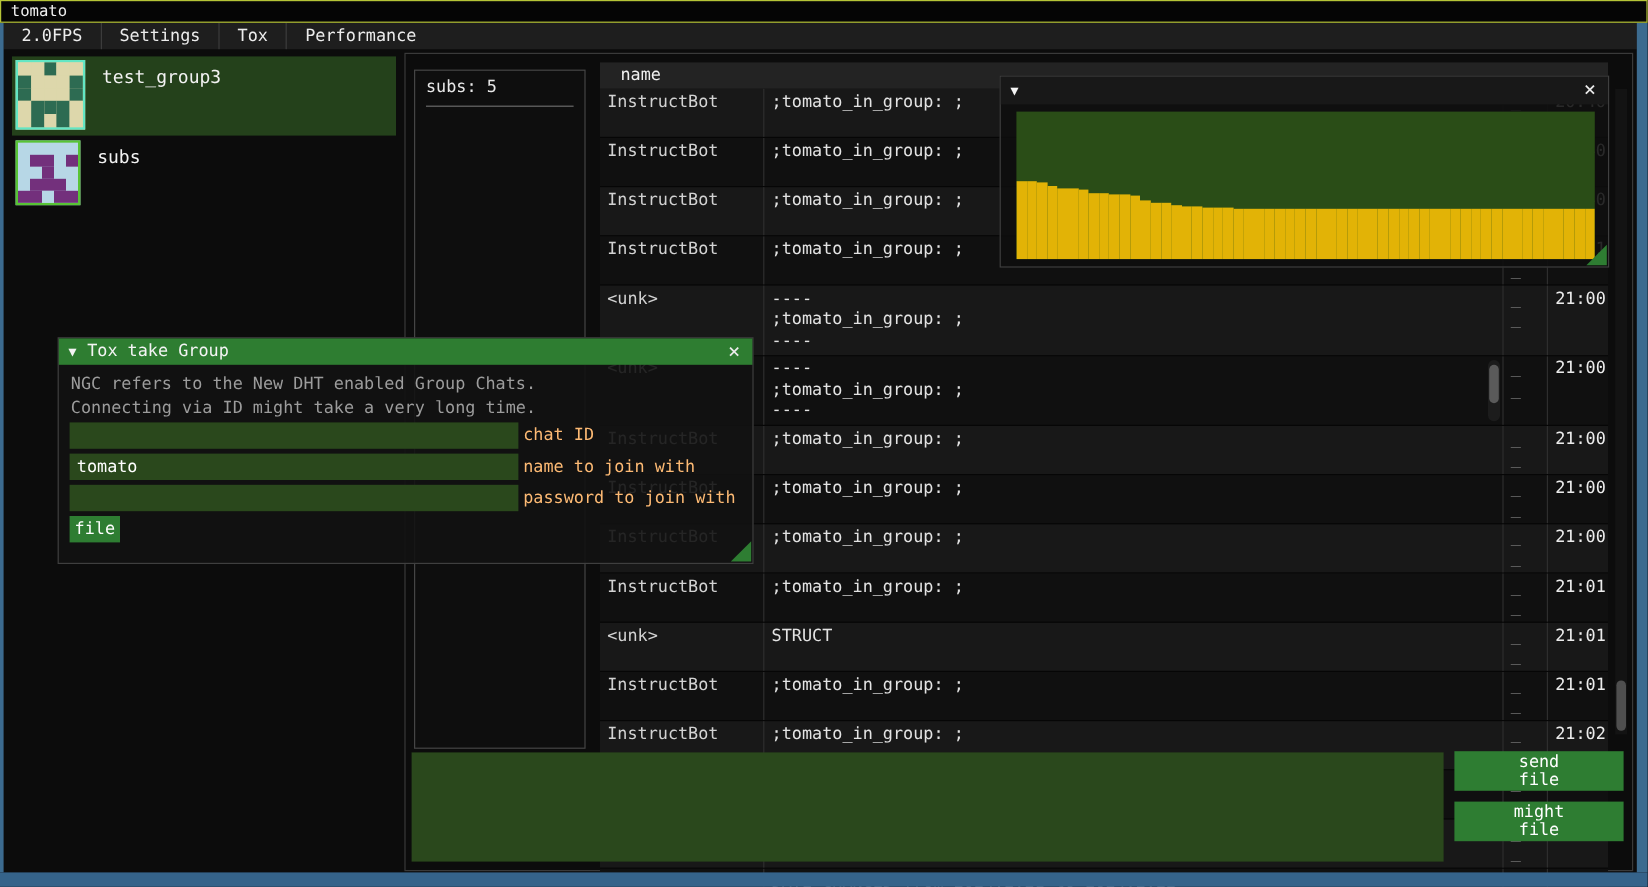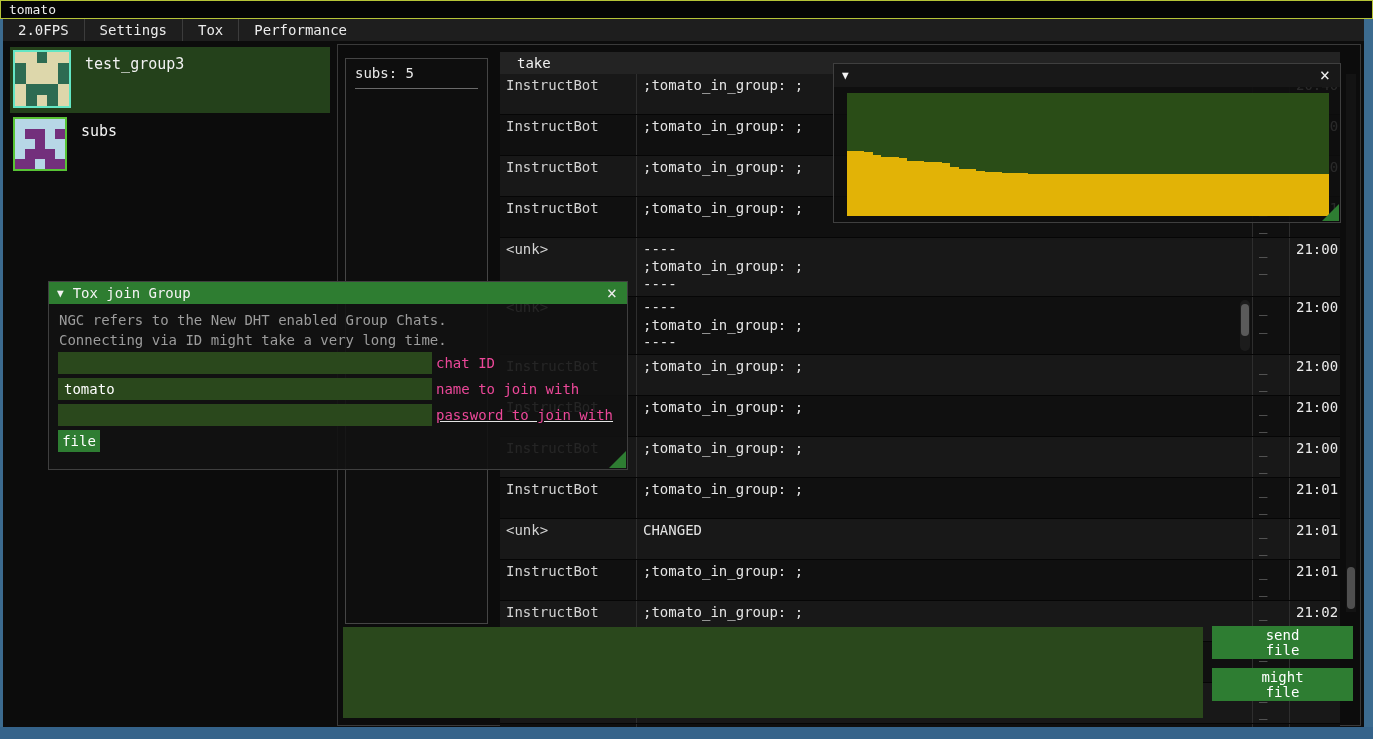--- a/index.html
+++ b/index.html
@@ -87,21 +87,21 @@
                 background:#2a4d17; display:flex; align-items:flex-end; overflow:hidden; }
   #histo-plot .bar { flex:1; background:#e2b306; }
 
   #join-window { left:48px; top:281px; width:580px; height:189px; background:rgba(18,18,18,0.90); }
   #join-window .wtitle { background:#2e7d31; height:22px; }
   .join-desc { position:absolute; left:10px; color:#9c9c9c; white-space:nowrap; }
   #join-desc1 { top:30px; } #join-desc2 { top:50px; }
   .join-field-row { position:absolute; left:9px; display:flex; align-items:center; }
   .join-input { width:374px; height:22px; background:#2a481c; border:none; outline:none;
                 color:#fff; font-family:"DejaVu Sans Mono", monospace; font-size:14px; padding:0 6px;}
-  .join-label { margin-left:4px; color:#ec4899; white-space:nowrap; }
+  .join-label { margin-left:4px; color:#fdba74; white-space:nowrap; }
   #join-btn { position:absolute; left:9px; top:148px; width:42px; height:22px; background:#2e7d32;
               border:none; color:#fff; font-family:"DejaVu Sans Mono", monospace; font-size:14px; }
 </style>
 </head>
 <body>
 
 <div id="titlebar" class="abs">
   <span>tomato</span>
 </div>
 <div id="strip-left" class="abs"></div>
@@ -189,21 +189,21 @@
 </div>
 
 <div id="outer-panel" class="abs"></div>
 
 <div id="subs-panel" class="abs">
   <div id="subs-title">subs: 5</div>
   <div id="subs-sep"></div>
 </div>
 
 <div id="tabbar" class="abs">
-  <div id="tab-debug">take</div>
+  <div id="tab-debug">name</div>
 </div>
 
 <div id="chat-table" class="abs">
 
     <div class="row">
       <div class="cell name">InstructBot</div>
       <div class="cell msg">;tomato_in_group: ;</div>
       <div class="cell ind">_ _</div>
       <div class="cell time">20:40</div>
 
@@ -282,21 +282,21 @@
     <div class="row">
       <div class="cell name">InstructBot</div>
       <div class="cell msg">;tomato_in_group: ;</div>
       <div class="cell ind">_ _</div>
       <div class="cell time">21:01</div>
 
     </div>
 
     <div class="row">
       <div class="cell name">&lt;unk&gt;</div>
-      <div class="cell msg">CHANGED</div>
+      <div class="cell msg">STRUCT</div>
       <div class="cell ind">_ _</div>
       <div class="cell time">21:01</div>
 
     </div>
 
     <div class="row">
       <div class="cell name">InstructBot</div>
       <div class="cell msg">;tomato_in_group: ;</div>
       <div class="cell ind">_ _</div>
       <div class="cell time">21:01</div>
@@ -410,34 +410,34 @@
       <div class="bar" style="height: 34%;"></div>
       <div class="bar" style="height: 34%;"></div>
       <div class="bar" style="height: 34%;"></div>
     </div>
   <div class="grip"></div>
 </div>
 
 <div id="join-window" class="fwindow abs">
   <div class="wtitle">
     <span class="arrow">▼</span>
-    <span>Tox join Group</span>
+    <span>Tox take Group</span>
     <span class="spacer"></span>
     <span class="close">×</span>
   </div>
   <div id="join-desc2" class="join-desc">Connecting via ID might take a very long time.</div>
   <div id="join-desc1" class="join-desc">NGC refers to the New DHT enabled Group Chats.</div>
 
   <div class="join-field-row" style="top:70px;">
     <input class="join-input" value="" style="">
     <span class="join-label">chat ID</span>
   </div>
   <div class="join-field-row" style="top:96px;">
     <input class="join-input" value="tomato" style="">
     <span class="join-label">name to join with</span>
   </div>
-  <div class="join-field-row" style="top:122px;text-decoration:underline;">
+  <div class="join-field-row" style="top:122px;">
     <input class="join-input" value="" style="">
     <span class="join-label">password to join with</span>
   </div>
   <button id="join-btn">file</button>
   <div class="grip"></div>
 </div>
 
 </body></html>

